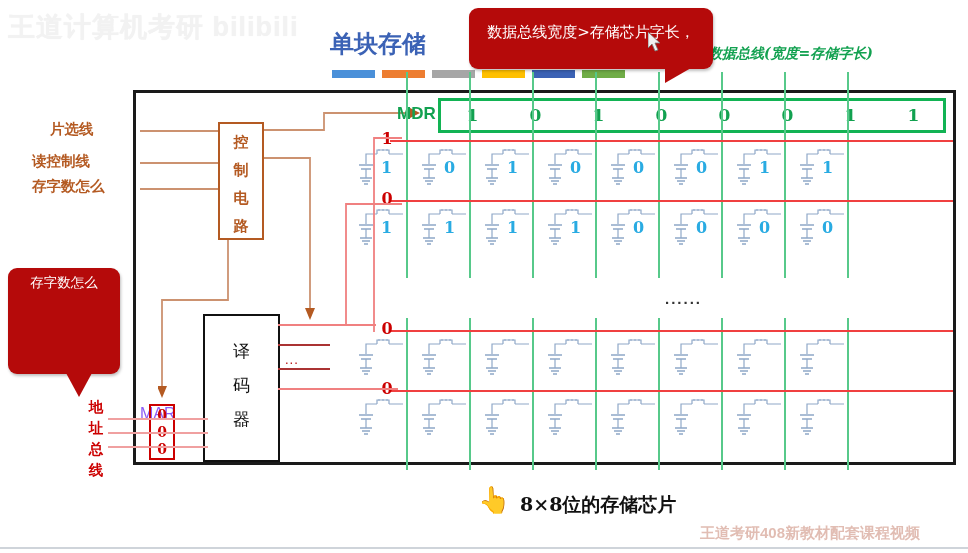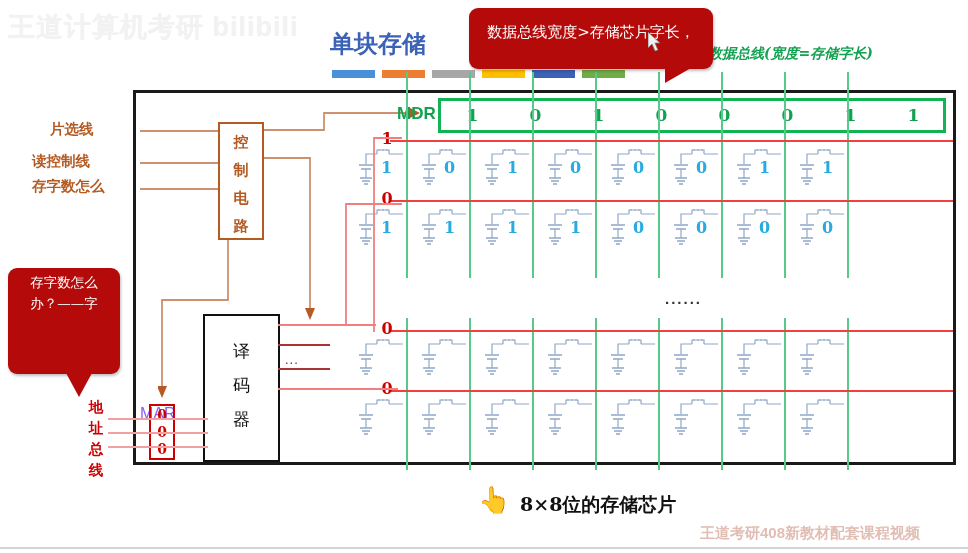--- a/index.html
+++ b/index.html
@@ -143,21 +143,20 @@
   <polygon points="43,160 53,160 48,172" fill="#b45a22"></polygon>
 </svg>
 
 <svg class="abs" style="left:158px;top:238px;width:80px;height:160px;">
   <polyline points="70,2 70,62 4,62 4,148" fill="none" stroke="#cc9270" stroke-width="1.8"></polyline>
   <polygon points="-1,148 9,148 4,160" fill="#b45a22"></polygon>
 </svg>
 
 <div class="abs callout" id="callout-word">
   <div>存字数怎么</div>
-  <div>办？——字</div>
   <div class="tail"></div>
 </div>
 
 <div class="abs callout" id="callout-bit">
   <div>数据总线宽度&gt;存储芯片字长，</div>
   <div class="tail"></div>
 </div>
 
 <svg class="abs" id="cursor" viewBox="0 0 14 20">
   <polygon points="0,0 0,16 4,12 7,19 10,18 7,11 12,11" fill="#f0f0f0" stroke="#777" stroke-width="0.8"></polygon>

